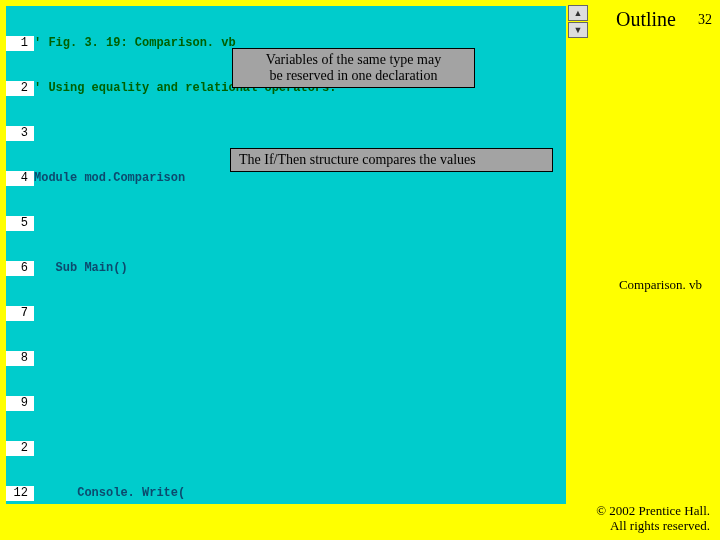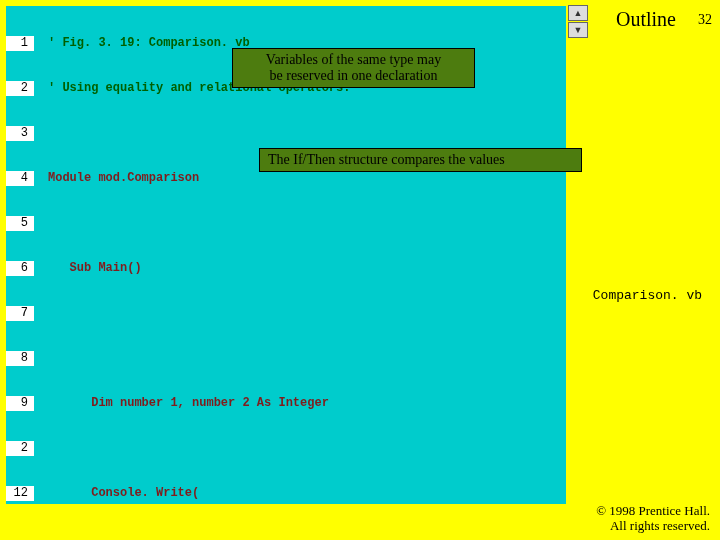--- a/index.html
+++ b/index.html
@@ -30,43 +30,43 @@
   }
   .gutter {
     width: 22px;
     text-align: right;
     padding-right: 6px;
     color: #000;
     background: #ffffff;
     flex-shrink: 0;
   }
   .code {
-    padding-left: 14px;
+    padding-left: 0;
   }
-  .kw { color: #7f1d1d; font-weight: bold; }
+  .kw { color: #0c4a6e; font-weight: bold; }
   .cm { color: #006000; font-weight: bold; }
   .outline {
     position: absolute;
     right: 44px;
     top: 8px;
     font-size: 20px;
     font-family: "Times New Roman", serif;
   }
   .pagenum {
     position: absolute;
     right: 8px;
     top: 4px;
     font-size: 14px;
     margin-top: 8px;
   }
   .side-label {
     position: absolute;
     right: 18px;
-    top: 288px;
-    font-family: Liberation Mono, monospace;
+    top: 277px;
+    font-family: Liberation Serif, serif;
     font-size: 13px;
   }
   .footer {
     position: absolute;
     right: 10px;
     bottom: 6px;
     text-align: right;
     font-size: 13px;
     line-height: 1.15;
   }
@@ -79,43 +79,43 @@
     display: flex;
     align-items: center;
     justify-content: center;
     font-size: 9px;
     color: #333;
   }
   .arrow-up { right: 132px; top: 5px; }
   .arrow-down { right: 132px; top: 22px; }
   .callout {
     position: absolute;
-    background: #4d7c0f;
+    background: #a3a3a3;
     border: 1px solid #000;
     font-family: "Times New Roman", serif;
     font-size: 14px;
     padding: 3px 8px;
     line-height: 1.15;
   }
   .callout1 { left: 232px; top: 48px; width: 225px; text-align: center; }
-  .callout2 { left: 230px; top: 148px; width: 305px; margin-left: 29px; }
+  .callout2 { left: 230px; top: 148px; width: 305px; }
 </style>
 </head>
 <body>
 
 <div class="code-panel">
   <div class="line"><span class="gutter">1</span><span class="code cm">' Fig. 3. 19: Comparison. vb</span></div>
   <div class="line"><span class="gutter">2</span><span class="code cm">' Using equality and relational operators.</span></div>
   <div class="line"><span class="gutter">3</span><span class="code"></span></div>
   <div class="line"><span class="gutter">4</span><span class="code kw">Module mod.Comparison</span></div>
   <div class="line"><span class="gutter">5</span><span class="code"></span></div>
   <div class="line"><span class="gutter">6</span><span class="code kw">   Sub Main()</span></div>
   <div class="line"><span class="gutter">7</span><span class="code"></span></div>
   <div class="line"><span class="gutter">8</span></div>
-  <div class="line"><span class="gutter">9</span><span class="code kw">      Dim number 1, number 2 As Integer</span></div>
+  <div class="line"><span class="gutter">9</span></div>
   <div class="line"><span class="gutter">2</span></div>
   <div class="line"><span class="gutter">12</span><span class="code kw">      Console. Write(</span></div>
   
   
   
   
   
   
   
   
@@ -143,15 +143,15 @@
 
 <div class="callout callout1">
   <span>Variables of the same type may</span><br>
   <span>be reserved in one declaration</span>
 </div>
 <div class="callout callout2">
   <span>The If/Then structure compares the values</span><br>
 </div>
 
 <div class="footer">
-  <span>© 1998 Prentice Hall.</span><br>
+  <span>© 2002 Prentice Hall.</span><br>
   <span>All rights reserved.</span>
 </div>
 
 </body></html>

